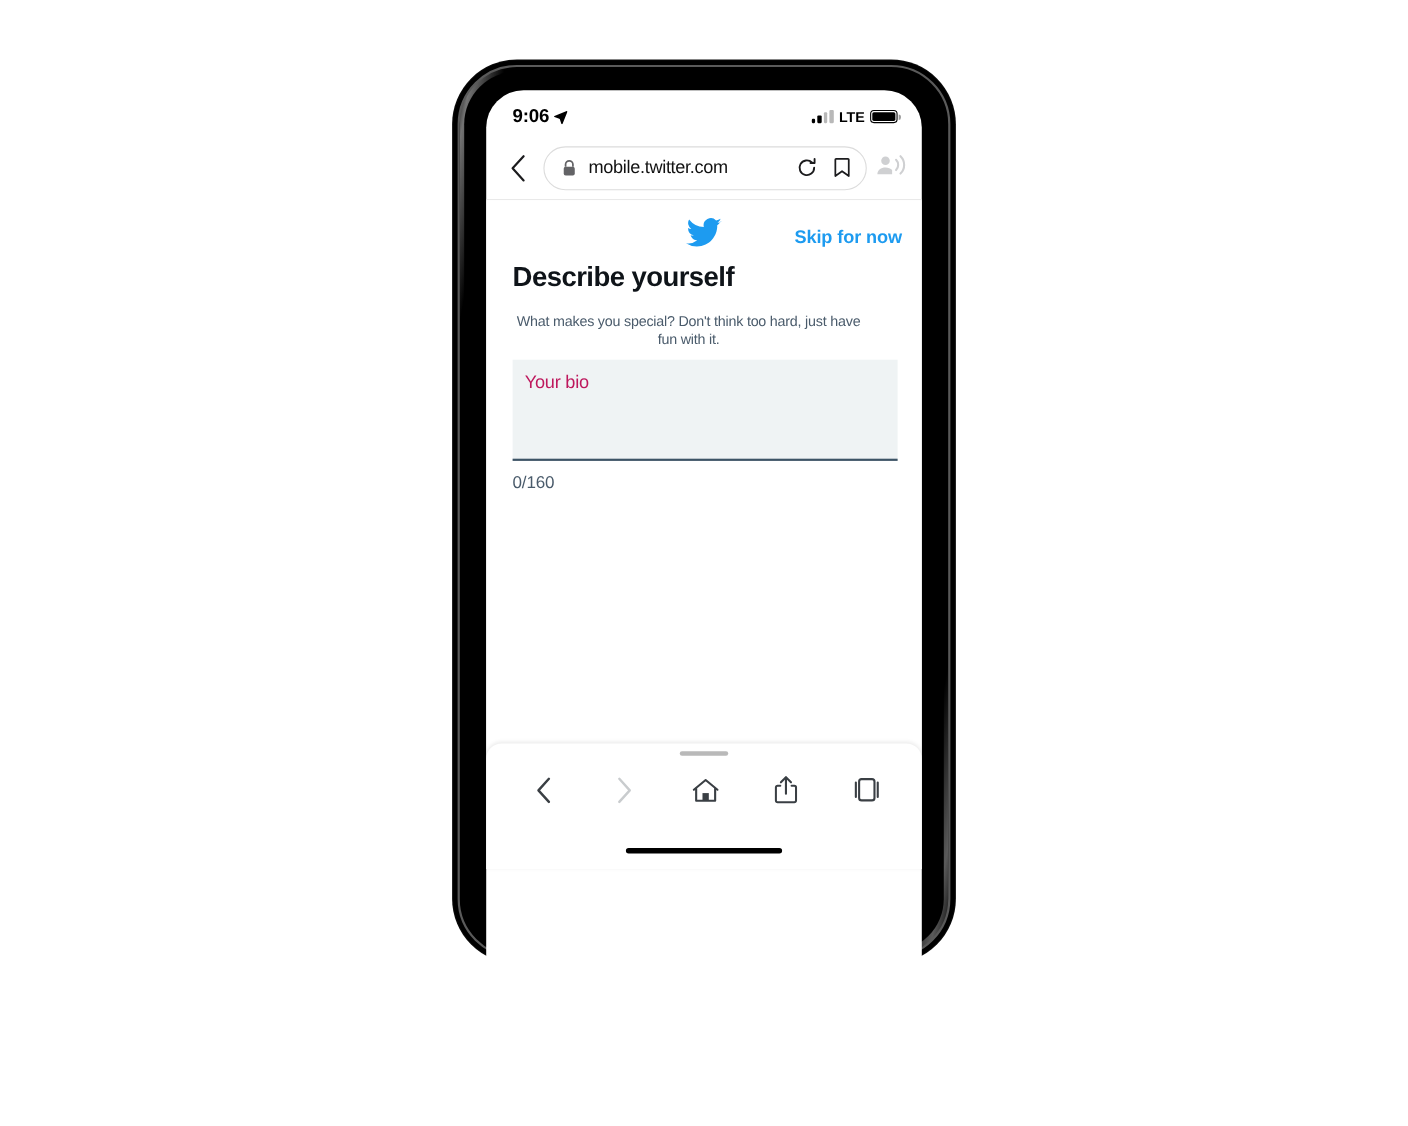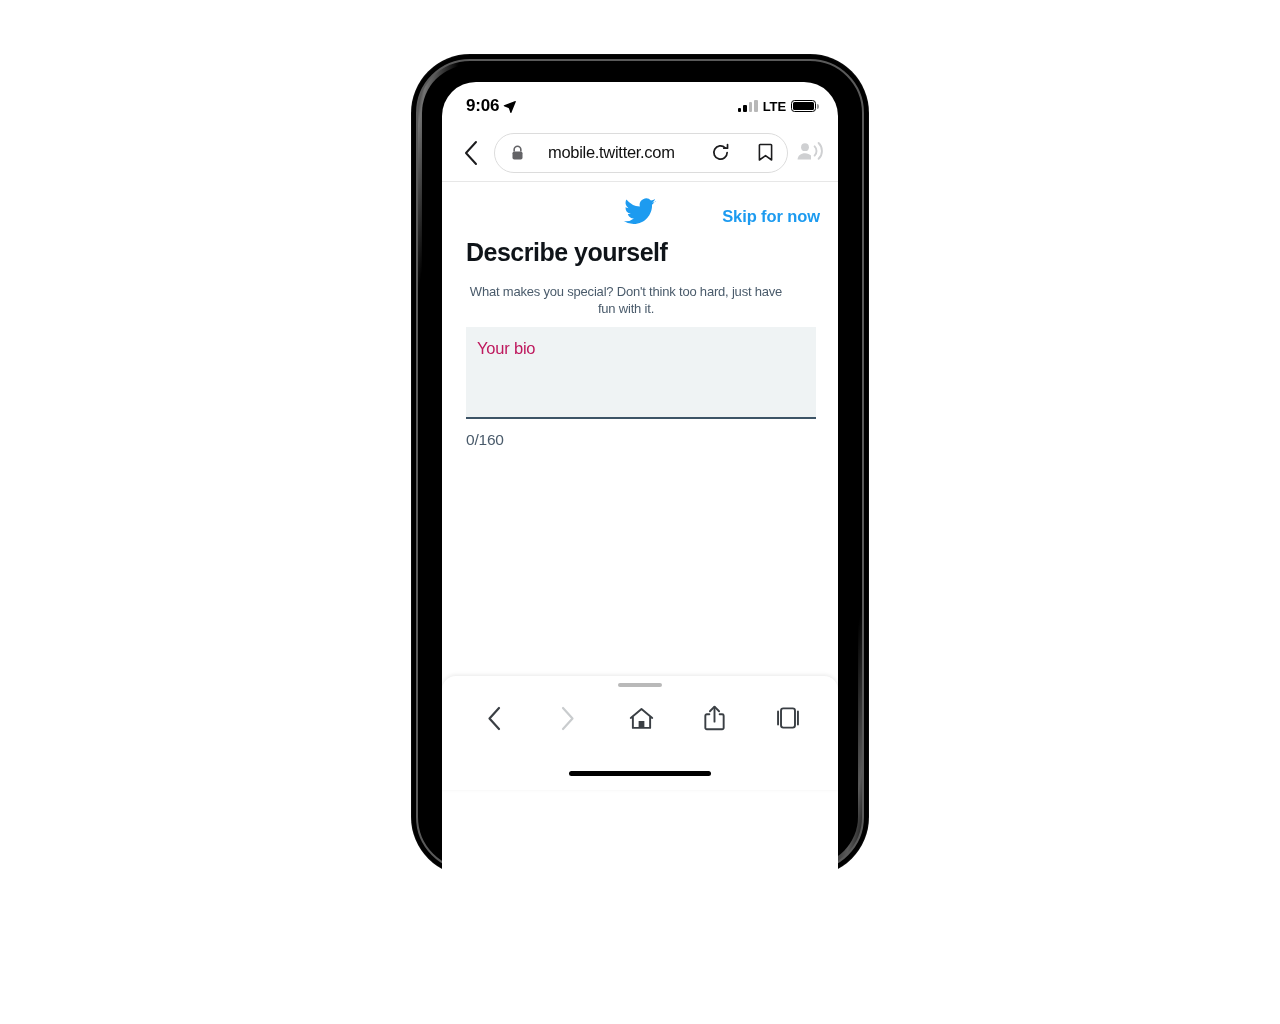--- a/index.html
+++ b/index.html
@@ -155,21 +155,21 @@
     flex: 0 0 auto;
   }
   .urlbar {
     flex: 1 1 auto;
     height: 40px;
     border: 1.2px solid #dcdcdc;
     border-radius: 20px;
     display: flex;
     align-items: center;
     padding: 0 12px 0 16px;
-    gap: 22px;
+    gap: 9px;
     background: #fff;
     min-width: 0;
   }
   .url-text {
     flex: 1 1 auto;
     font-size: 16.5px;
     color: #111;
     letter-spacing: -0.3px;
     white-space: nowrap;
     overflow: hidden;

